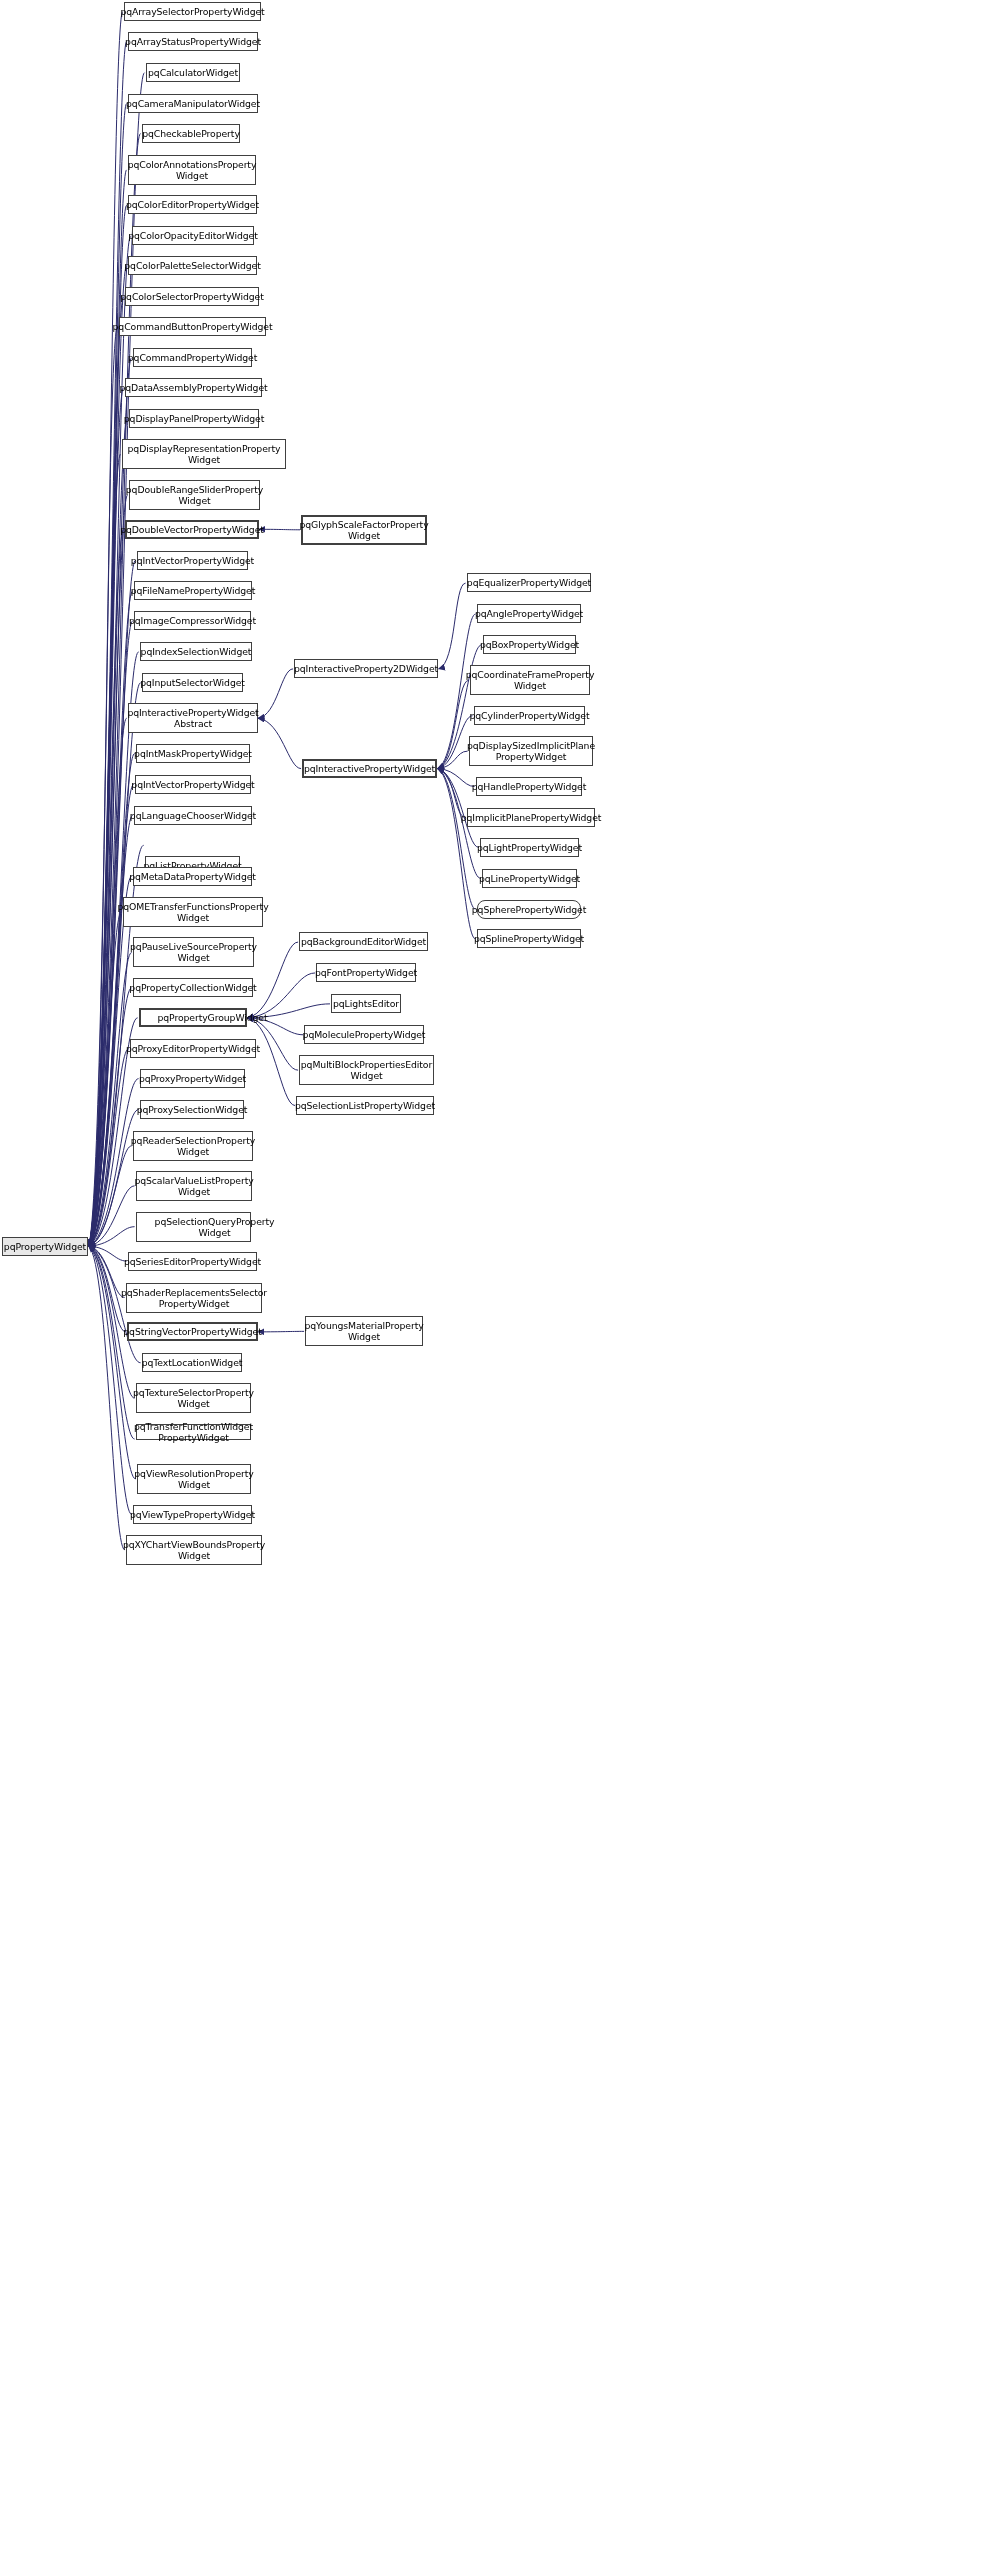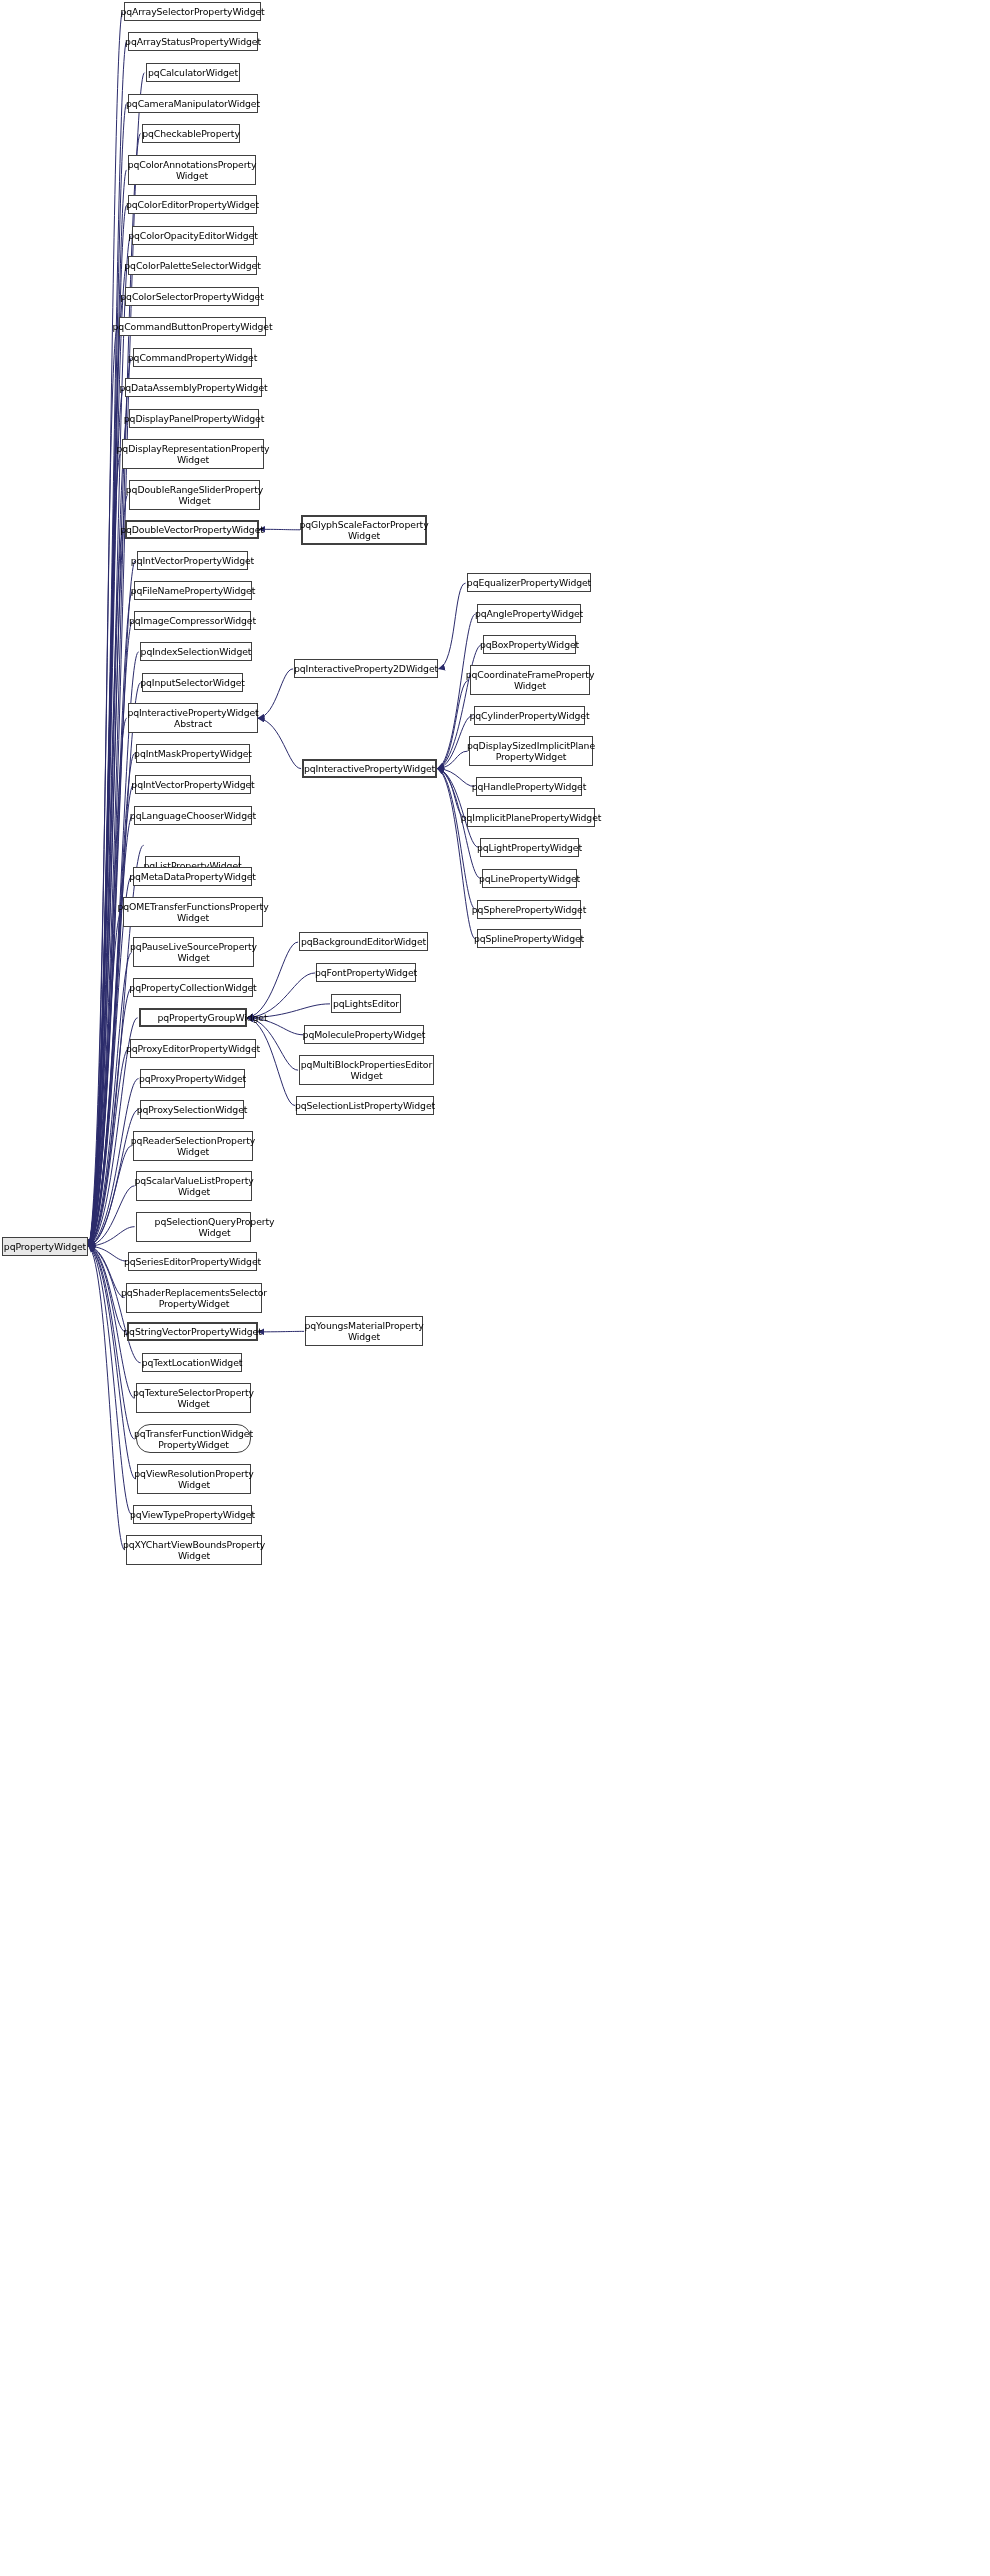--- a/index.html
+++ b/index.html
@@ -139,21 +139,21 @@
     <div class="node" style="left: 128px; top: 155px; width: 128px; height: 30px;"><span>pqColorAnnotationsProperty
 Widget</span></div>
     <div class="node" style="left: 128px; top: 195px; width: 129px; height: 19px;"><span>pqColorEditorPropertyWidget</span></div>
     <div class="node" style="left: 132px; top: 226px; width: 122px; height: 19px;"><span>pqColorOpacityEditorWidget</span></div>
     <div class="node" style="left: 128px; top: 256px; width: 129px; height: 19px;"><span>pqColorPaletteSelectorWidget</span></div>
     <div class="node" style="left: 125px; top: 287px; width: 134px; height: 19px;"><span>pqColorSelectorPropertyWidget</span></div>
     <div class="node" style="left: 119px; top: 317px; width: 147px; height: 19px;"><span>pqCommandButtonPropertyWidget</span></div>
     <div class="node" style="left: 133px; top: 348px; width: 119px; height: 19px;"><span>pqCommandPropertyWidget</span></div>
     <div class="node" style="left: 125px; top: 378px; width: 137px; height: 19px;"><span>pqDataAssemblyPropertyWidget</span></div>
     <div class="node" style="left: 129px; top: 409px; width: 130px; height: 19px;"><span>pqDisplayPanelPropertyWidget</span></div>
-    <div class="node" style="left: 122px; top: 439px; width: 142px; height: 30px;"><span>pqDisplayRepresentationProperty
+    <div class="node" style="left: 122px; top: 439px; width: 164px; height: 30px;"><span>pqDisplayRepresentationProperty
 Widget</span></div>
     <div class="node" style="left: 129px; top: 480px; width: 131px; height: 30px;"><span>pqDoubleRangeSliderProperty
 Widget</span></div>
     <div class="node hilite" style="left: 125px; top: 520px; width: 134px; height: 19px;"><span>pqDoubleVectorPropertyWidget</span></div>
     <div class="node" style="left: 137px; top: 551px; width: 111px; height: 19px;"><span>pqIntVectorPropertyWidget</span></div>
     <div class="node" style="left: 134px; top: 581px; width: 118px; height: 19px;"><span>pqFileNamePropertyWidget</span></div>
     <div class="node" style="left: 134px; top: 611px; width: 117px; height: 19px;"><span>pqImageCompressorWidget</span></div>
     <div class="node" style="left: 140px; top: 642px; width: 112px; height: 19px;"><span>pqIndexSelectionWidget</span></div>
     <div class="node" style="left: 142px; top: 673px; width: 101px; height: 19px;"><span>pqInputSelectorWidget</span></div>
     <div class="node" style="left: 128px; top: 703px; width: 130px; height: 30px;"><span>pqInteractivePropertyWidget
@@ -178,21 +178,21 @@
 Widget</span></div>
     <div class="node" style="left: 136px; top: 1212px; width: 115px; height: 30px; padding-left: 44px;"><span>pqSelectionQueryProperty
 Widget</span></div>
     <div class="node" style="left: 128px; top: 1252px; width: 129px; height: 19px;"><span>pqSeriesEditorPropertyWidget</span></div>
     <div class="node" style="left: 126px; top: 1283px; width: 136px; height: 30px;"><span>pqShaderReplacementsSelector
 PropertyWidget</span></div>
     <div class="node hilite" style="left: 127px; top: 1322px; width: 131px; height: 19px;"><span>pqStringVectorPropertyWidget</span></div>
     <div class="node" style="left: 142px; top: 1353px; width: 100px; height: 19px;"><span>pqTextLocationWidget</span></div>
     <div class="node" style="left: 136px; top: 1383px; width: 115px; height: 30px;"><span>pqTextureSelectorProperty
 Widget</span></div>
-    <div class="node" style="left: 136px; top: 1424px; width: 115px; height: 29px; border-radius: 14px;"><span>pqTransferFunctionWidget
+    <div class="node" style="left: 136px; top: 1424px; width: 115px; height: 16px;"><span>pqTransferFunctionWidget
 PropertyWidget</span></div>
     <div class="node" style="left: 137px; top: 1464px; width: 114px; height: 30px;"><span>pqViewResolutionProperty
 Widget</span></div>
     <div class="node" style="left: 133px; top: 1505px; width: 119px; height: 19px;"><span>pqViewTypePropertyWidget</span></div>
     <div class="node" style="left: 126px; top: 1535px; width: 136px; height: 30px;"><span>pqXYChartViewBoundsProperty
 Widget</span></div>
     <div class="node hilite" style="left: 301px; top: 515px; width: 126px; height: 30px;"><span>pqGlyphScaleFactorProperty
 Widget</span></div>
     <div class="node" style="left: 294px; top: 659px; width: 144px; height: 19px;"><span>pqInteractiveProperty2DWidget</span></div>
     <div class="node hilite" style="left: 302px; top: 759px; width: 135px; height: 19px;"><span>pqInteractivePropertyWidget</span></div>
@@ -210,16 +210,16 @@
     <div class="node" style="left: 483px; top: 635px; width: 93px; height: 19px;"><span>pqBoxPropertyWidget</span></div>
     <div class="node" style="left: 470px; top: 665px; width: 120px; height: 30px;"><span>pqCoordinateFrameProperty
 Widget</span></div>
     <div class="node" style="left: 474px; top: 706px; width: 111px; height: 19px;"><span>pqCylinderPropertyWidget</span></div>
     <div class="node" style="left: 469px; top: 736px; width: 124px; height: 30px;"><span>pqDisplaySizedImplicitPlane
 PropertyWidget</span></div>
     <div class="node" style="left: 476px; top: 777px; width: 106px; height: 19px;"><span>pqHandlePropertyWidget</span></div>
     <div class="node" style="left: 467px; top: 808px; width: 128px; height: 19px;"><span>pqImplicitPlanePropertyWidget</span></div>
     <div class="node" style="left: 480px; top: 838px; width: 99px; height: 19px;"><span>pqLightPropertyWidget</span></div>
     <div class="node" style="left: 482px; top: 869px; width: 95px; height: 19px;"><span>pqLinePropertyWidget</span></div>
-    <div class="node" style="left: 477px; top: 900px; width: 104px; height: 19px;"><span>pqSpherePropertyWidget</span></div>
+    <div class="node" style="left: 477px; top: 900px; width: 104px; height: 19px; border-radius: 8px;"><span>pqSpherePropertyWidget</span></div>
     <div class="node" style="left: 477px; top: 929px; width: 104px; height: 19px;"><span>pqSplinePropertyWidget</span></div>
   </div>
 
 
 </body></html>

